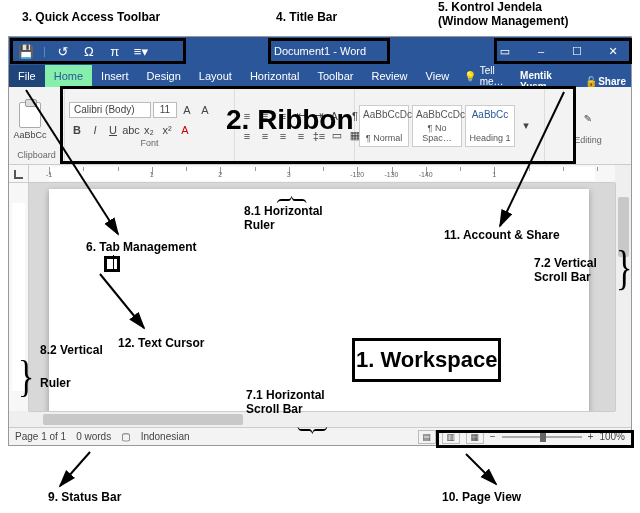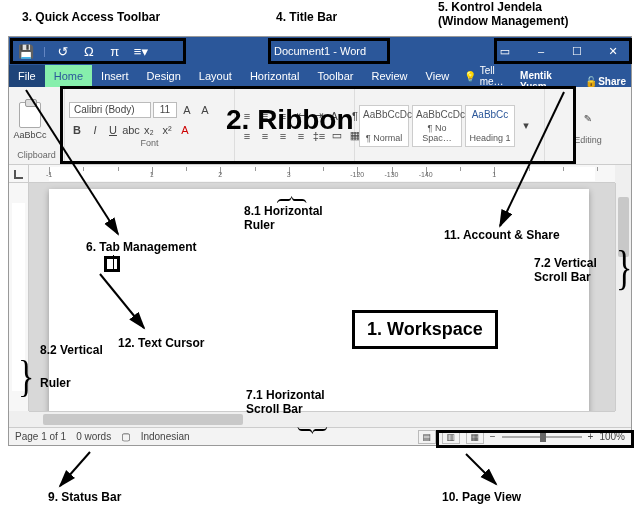--- a/index.html
+++ b/index.html
@@ -62,21 +62,21 @@
   .statusbar { position: absolute; left: 0; right: 0; bottom: 0; height: 18px; background: #f3f3f3; border-top: 1px solid #ccc; display: flex; align-items: center; font-size: 10px; color: #444; padding: 0 6px; gap: 10px; }
   .status-right { margin-left: auto; display: flex; align-items: center; gap: 6px; }
   .zoom-slider { width: 80px; height: 2px; background: #aaa; position: relative; }
   .zoom-handle { position: absolute; left: 38px; top: -4px; width: 6px; height: 10px; background: #666; }
   .view-btn { width: 18px; height: 14px; border: 1px solid #bbb; display: flex; align-items: center; justify-content: center; font-size: 9px; }
   
   
   .anno { position: absolute; font-family: Arial, sans-serif; font-weight: bold; color: #000; }
   .anno.small { font-size: 12px; }
   .anno-box { position: absolute; border: 3px solid #000; background: none; pointer-events: none; }
-  .big-label { position: absolute; border: 3px solid #000; padding: 6px 12px; font-family: Arial, sans-serif; font-weight: bold; font-size: 18px; background: #fff; }
+  .big-label { position: absolute; border: 3px solid #000; padding: 6px 1px; font-family: Arial, sans-serif; font-weight: bold; font-size: 22px; background: #fff; margin-top: 28px; }
   .brace { position: absolute; font-family: "Times New Roman", serif; font-size: 34px; line-height: 1; }
   .arrow-svg { position: absolute; pointer-events: none; }
 </style>
 </head>
 <body>
 
 <div class="word-window">
 
   <div class="titlebar">
     <div class="qat">

